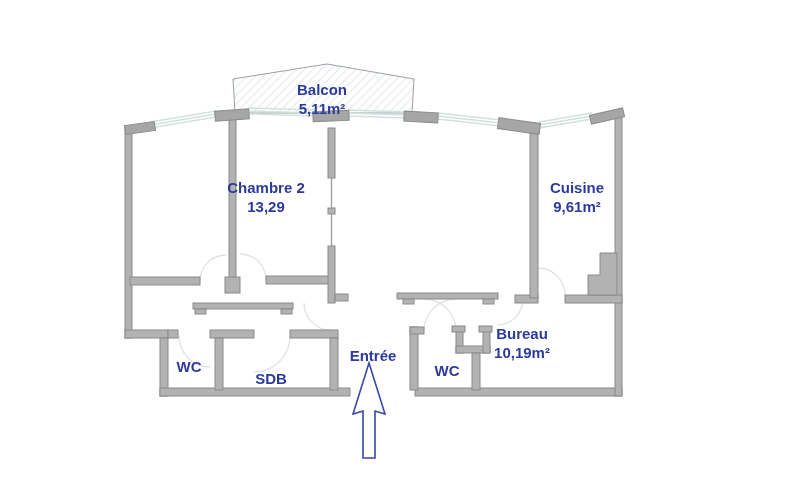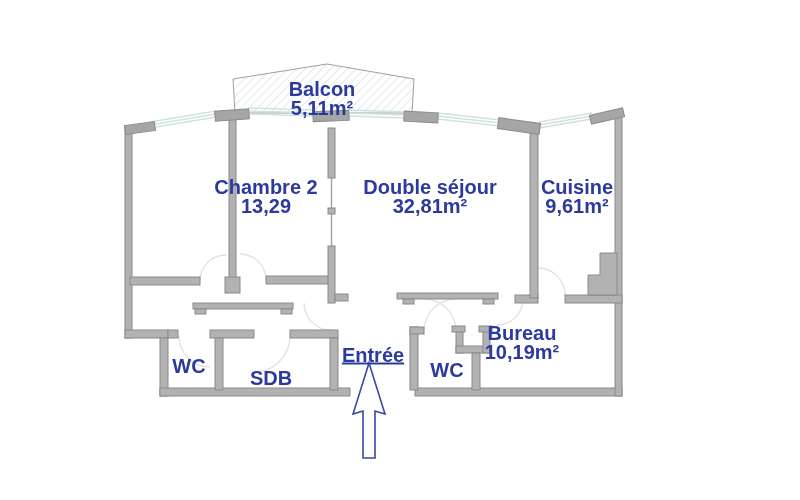--- a/index.html
+++ b/index.html
@@ -7,29 +7,29 @@
           font-family:"Liberation Sans", sans-serif;}
   svg{position:absolute;left:0;top:0;}
   .wall{fill:var(--wall-fill);stroke:var(--wall-stroke);stroke-width:1;}
   .post{fill:var(--post-fill);stroke:var(--wall-stroke);stroke-width:1;}
   .win{stroke:var(--window-line);stroke-width:1.4;fill:none;}
   .arc{stroke:var(--door-arc);stroke-width:1.3;fill:none;}
   .pocket{stroke:#9aa2a8;stroke-width:1.4;fill:none;}
   .balcony{fill:url(#hatch);stroke:var(--balcony-outline);stroke-width:1;}
   .arrow{fill:#ffffff;stroke:var(--arrow-color);stroke-width:1.6;stroke-linejoin:miter;}
   .room-label{position:absolute;transform:translate(-50%,-50%);text-align:center;
-      font-weight:bold;font-size:20px;line-height:19px;color:var(--label-color);white-space:nowrap;}
+      font-weight:bold;font-size:15px;line-height:19px;color:var(--label-color);white-space:nowrap;}
   #lbl-balcon  {left:322px;top:99px;}
   #lbl-chambre1{left:176px;top:197px;}
   #lbl-chambre2{left:266px;top:197px;}
   #lbl-sejour  {left:430px;top:197px;}
   #lbl-cuisine {left:577px;top:197px;}
   #lbl-wc1     {left:189px;top:366px;}
   #lbl-sdb     {left:271px;top:366px;margin-top:12px;}
-  #lbl-entree  {left:373px;top:355px;text-decoration:underline;}
+  #lbl-entree  {left:373px;top:355px;}
   #lbl-wc2     {left:447px;top:370px;}
   #lbl-bureau  {left:522px;top:343px;}
 </style>
 </head>
 <body>
 
 <div class="canvas">
   <svg width="800" height="500" viewBox="0 0 800 500">
     <defs>
       <pattern id="hatch" width="6" height="6" patternUnits="userSpaceOnUse" patternTransform="rotate(45)">
@@ -143,24 +143,20 @@
   </svg>
 
   <div class="room-label" id="lbl-balcon">
     <div>Balcon</div>
     <div>5,11m²</div>
   </div>
   <div class="room-label" id="lbl-chambre2">
     <div>Chambre 2</div>
     <div>13,29</div>
   </div>
-  <div class="room-label" id="lbl-sejour">
-    <div>Double séjour</div>
-    <div>32,81m²</div>
-  </div>
   <div class="room-label" id="lbl-cuisine">
     <div>Cuisine</div>
     <div>9,61m²</div>
   </div>
   <div class="room-label" id="lbl-wc1">
     <div>WC</div>
   </div>
   <div class="room-label" id="lbl-sdb">
     <div>SDB</div>
   </div>

